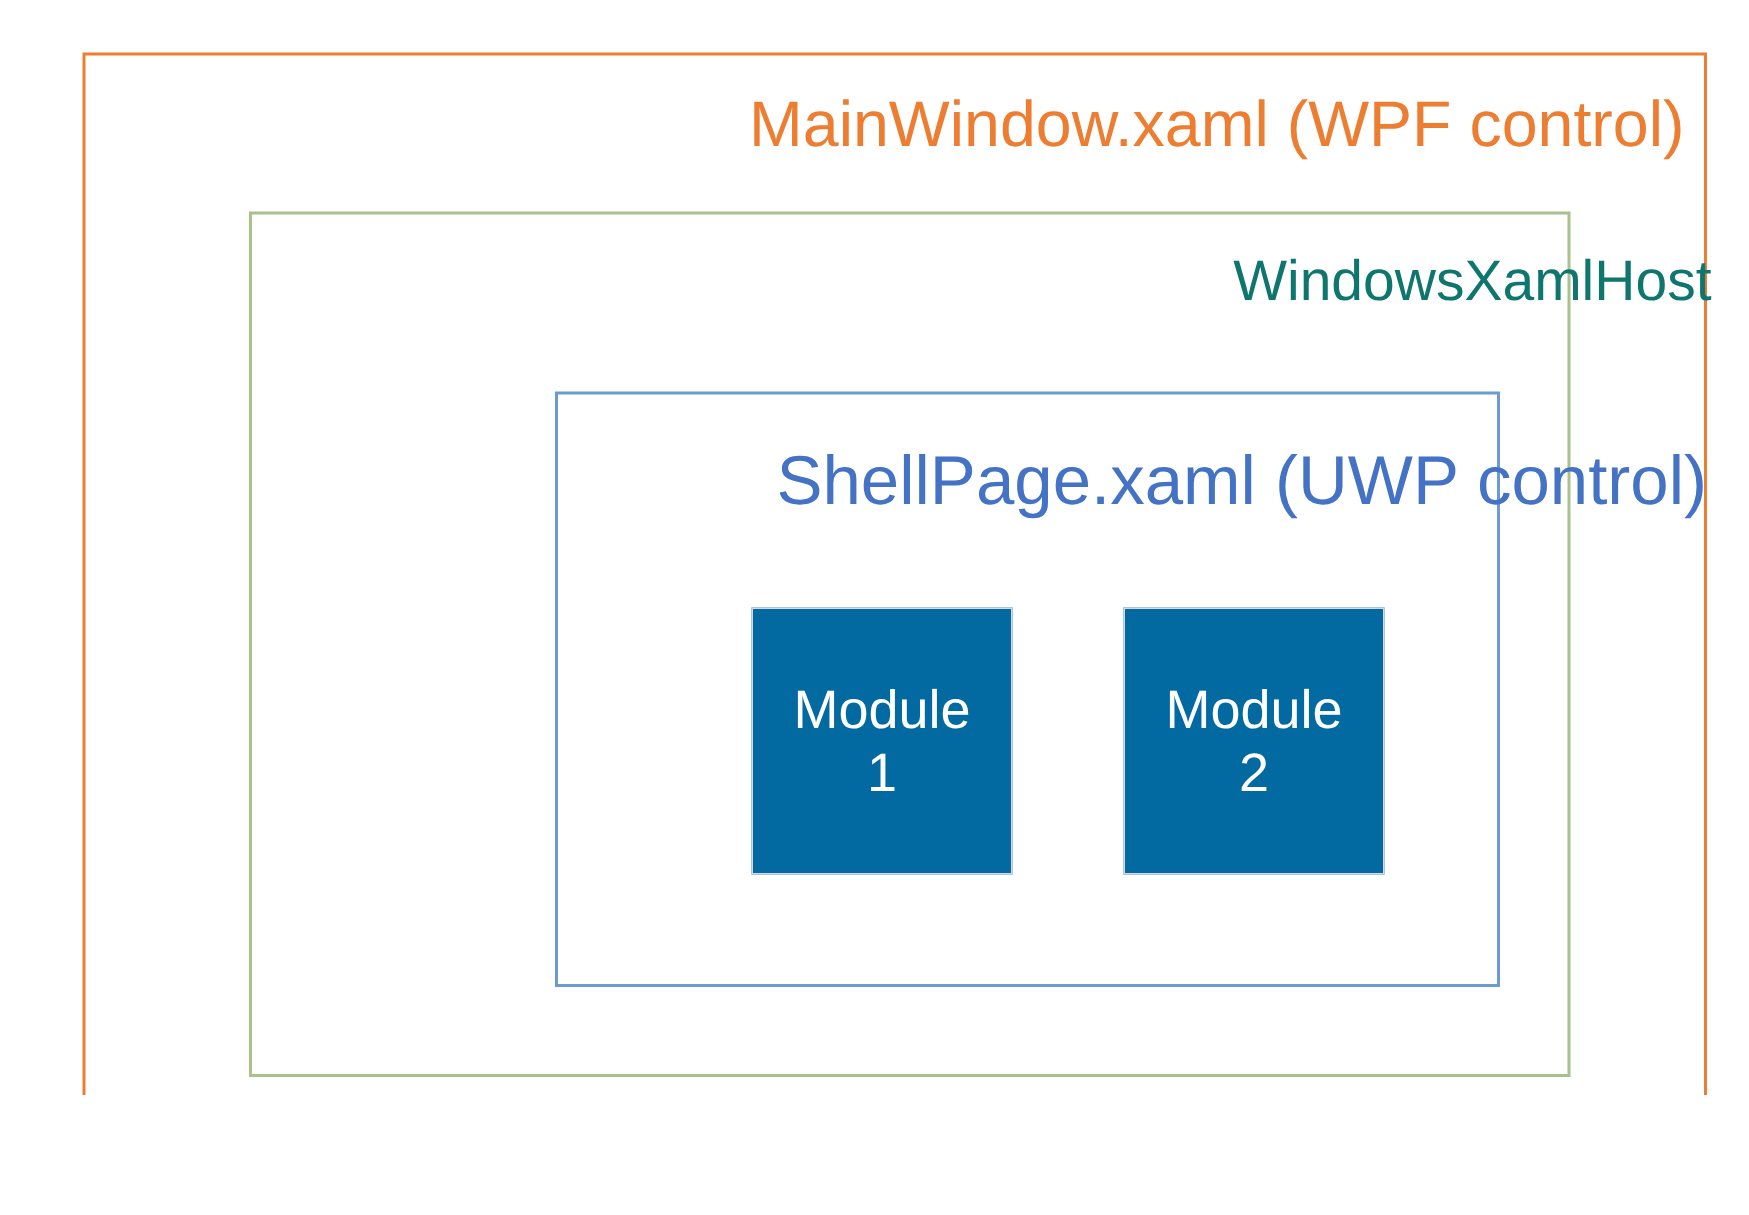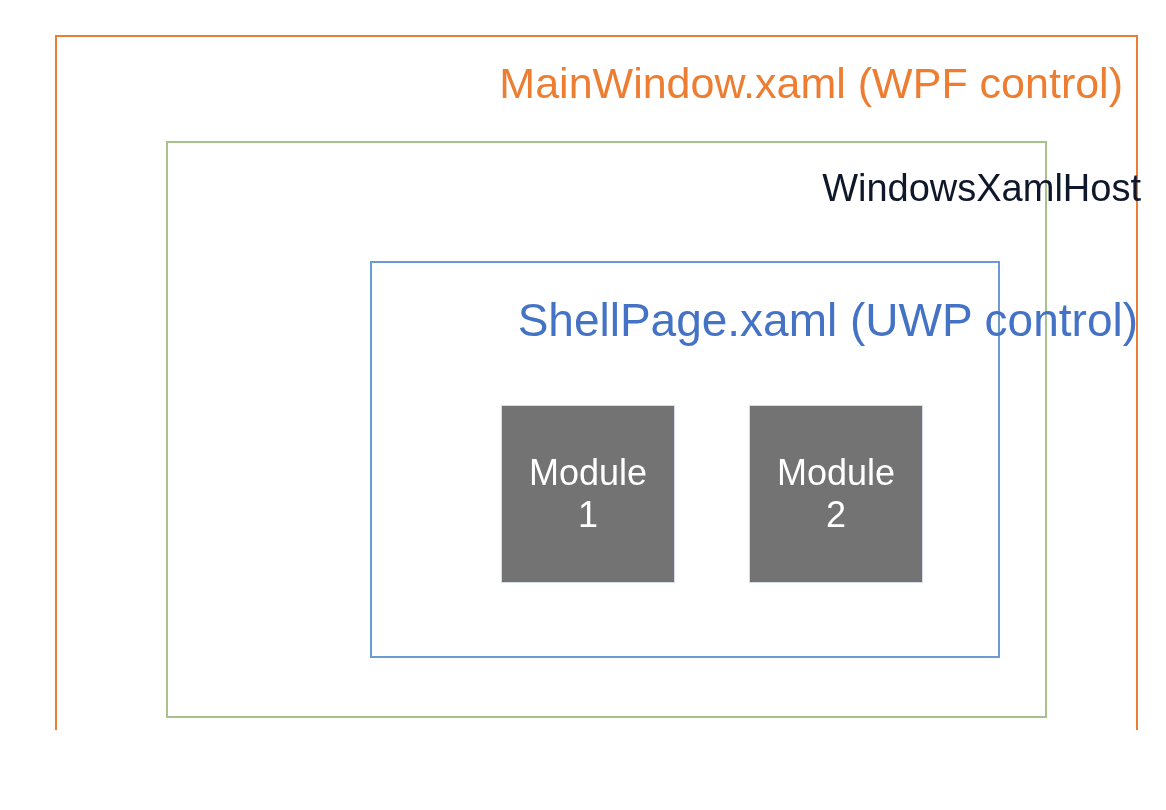--- a/index.html
+++ b/index.html
@@ -59,36 +59,36 @@
   .caption-outer {
     right: 43px;
     top: 62px;
     font-size: 43px;
     color: #ED7D31;
   }
   .caption-middle {
     right: 25px;
     top: 169px;
     font-size: 38px;
-    color: #0f172a;
+    color: #0f766e;
   }
   .caption-inner {
     right: 28px;
     top: 297px;
     font-size: 46px;
     color: #4472C4;
   }
 
   
   .module {
     position: absolute;
     box-sizing: border-box;
     width: 174px;
     height: 178px;
-    background: #737373;
+    background: #0369a1;
     border: 1px solid #D3D9E6;
     display: flex;
     flex-direction: column;
     align-items: center;
     justify-content: center;
     color: #FFFFFF;
     font-size: 36px;
     line-height: 1.17;
     text-align: center;
   }

